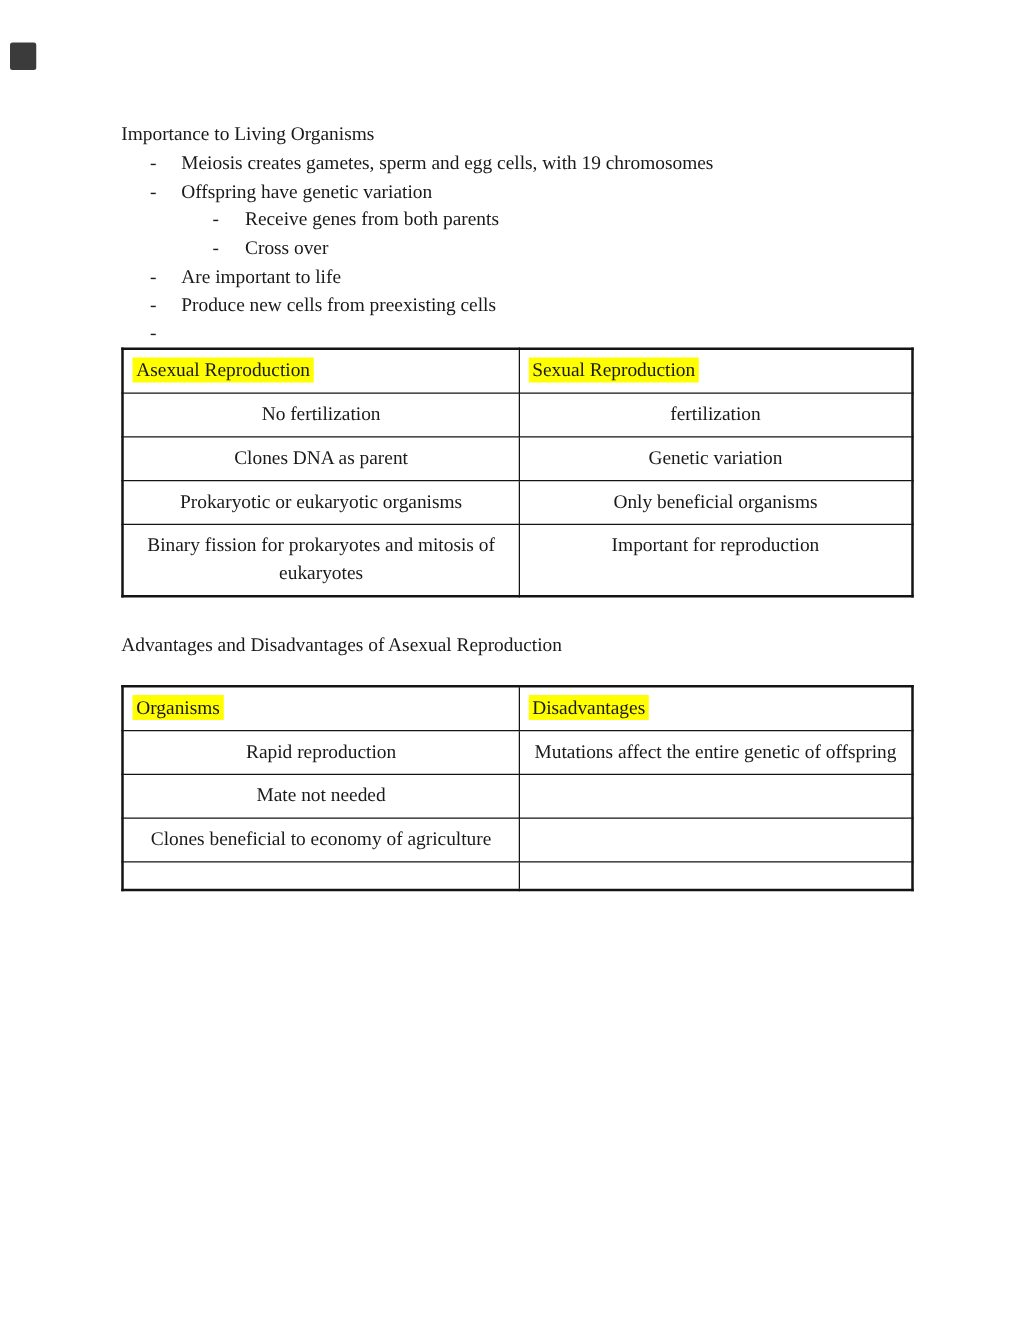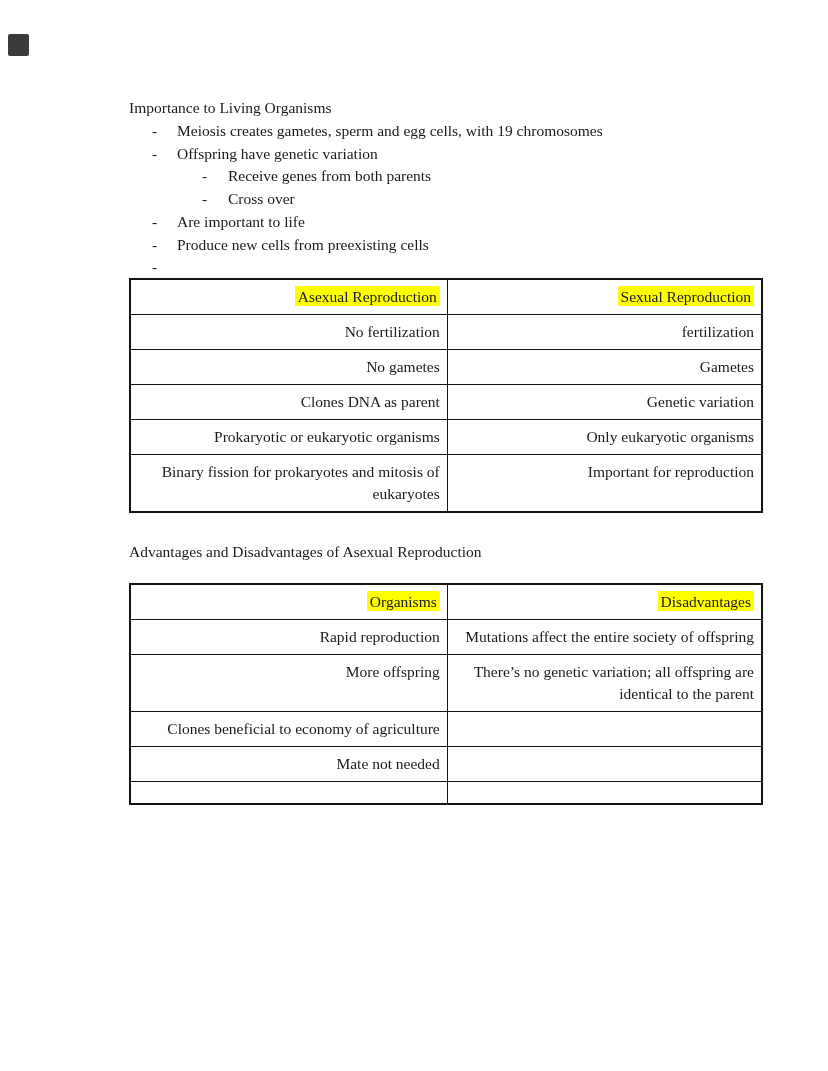--- a/index.html
+++ b/index.html
@@ -24,47 +24,46 @@
     width: 21px; height: 22px;
     background: var(--mark);
     border-radius: 2px;
   }
   .page {
     position: absolute;
     left: 97px; top: 97px;
     width: 634px;
     font-size: 15.5px;
     line-height: 22.75px;
-    margin-left: 32px;
   }
   .doc-text .line { position: relative; }
   .line.b1 { padding-left: 48px; }
   .line.b1 .marker { position: absolute; left: 23px; }
   .line.b2 { padding-left: 99px; }
   .line.b2 .marker { position: absolute; left: 73px; }
 
   table.tbl {
     width: 634px;
     border-collapse: collapse;
     table-layout: fixed;
     font-size: 15.5px;
     line-height: 22px;
   }
   table.tbl col.c1 { width: 50.2%; }
   table.tbl col.c2 { width: 49.8%; }
   table.tbl th, table.tbl td {
     border: 1.5px solid var(--border);
     padding: 6px 7px;
     vertical-align: top;
-    text-align: right;
+    text-align: center;
     font-weight: normal;
     height: 22px;
     overflow: hidden;
   }
-  table.tbl th { text-align: right; }
+  table.tbl th { text-align: left; }
   table.tbl { border: 2px solid var(--border); }
   .hl {
     background: var(--hl);
     padding: 2px 3px 1px 3px;
   }
   .tbl1 { margin-top: 22px; }
   .heading2 { margin-top: 27px; line-height: 23px; }
   .tbl2 { margin-top: 20px; }
 </style>
 </head>
@@ -95,30 +94,26 @@
         <th><span class="hl">Asexual Reproduction</span></th>
         <th><span class="hl">Sexual Reproduction</span></th>
       </tr>
     </thead>
     <tbody>
       <tr>
           <td>No fertilization</td>
           <td>fertilization</td>
         </tr>
       <tr>
-          <td>No gametes</td>
-          <td>Gametes</td>
-        </tr>
-      <tr>
           <td>Clones DNA as parent</td>
           <td>Genetic variation</td>
         </tr>
       <tr>
           <td>Prokaryotic or eukaryotic organisms</td>
-          <td>Only eukaryotic organisms</td>
+          <td>Only beneficial organisms</td>
         </tr>
       <tr>
           <td>Binary fission for prokaryotes and mitosis of eukaryotes</td>
           <td>Important for reproduction</td>
         </tr>
     </tbody>
   </table>
 
   <div class="heading2"><span>Advantages and Disadvantages of Asexual Reproduction</span></div>
 
@@ -129,32 +124,28 @@
       </colgroup>
     <thead>
       <tr>
         <th><span class="hl">Organisms</span></th>
         <th><span class="hl">Disadvantages</span></th>
       </tr>
     </thead>
     <tbody>
       <tr>
           <td>Rapid reproduction</td>
-          <td>Mutations affect the entire society of offspring</td>
+          <td>Mutations affect the entire genetic of offspring</td>
         </tr>
       <tr>
-          <td>More offspring</td>
-          <td>There’s no genetic variation; all offspring are identical to the parent</td>
+          <td>Mate not needed</td>
+          <td></td>
         </tr>
       <tr>
           <td>Clones beneficial to economy of agriculture</td>
-          <td></td>
-        </tr>
-      <tr>
-          <td>Mate not needed</td>
           <td></td>
         </tr>
       <tr>
           <td></td>
           <td></td>
         </tr>
     </tbody>
   </table>
 
 </div>

